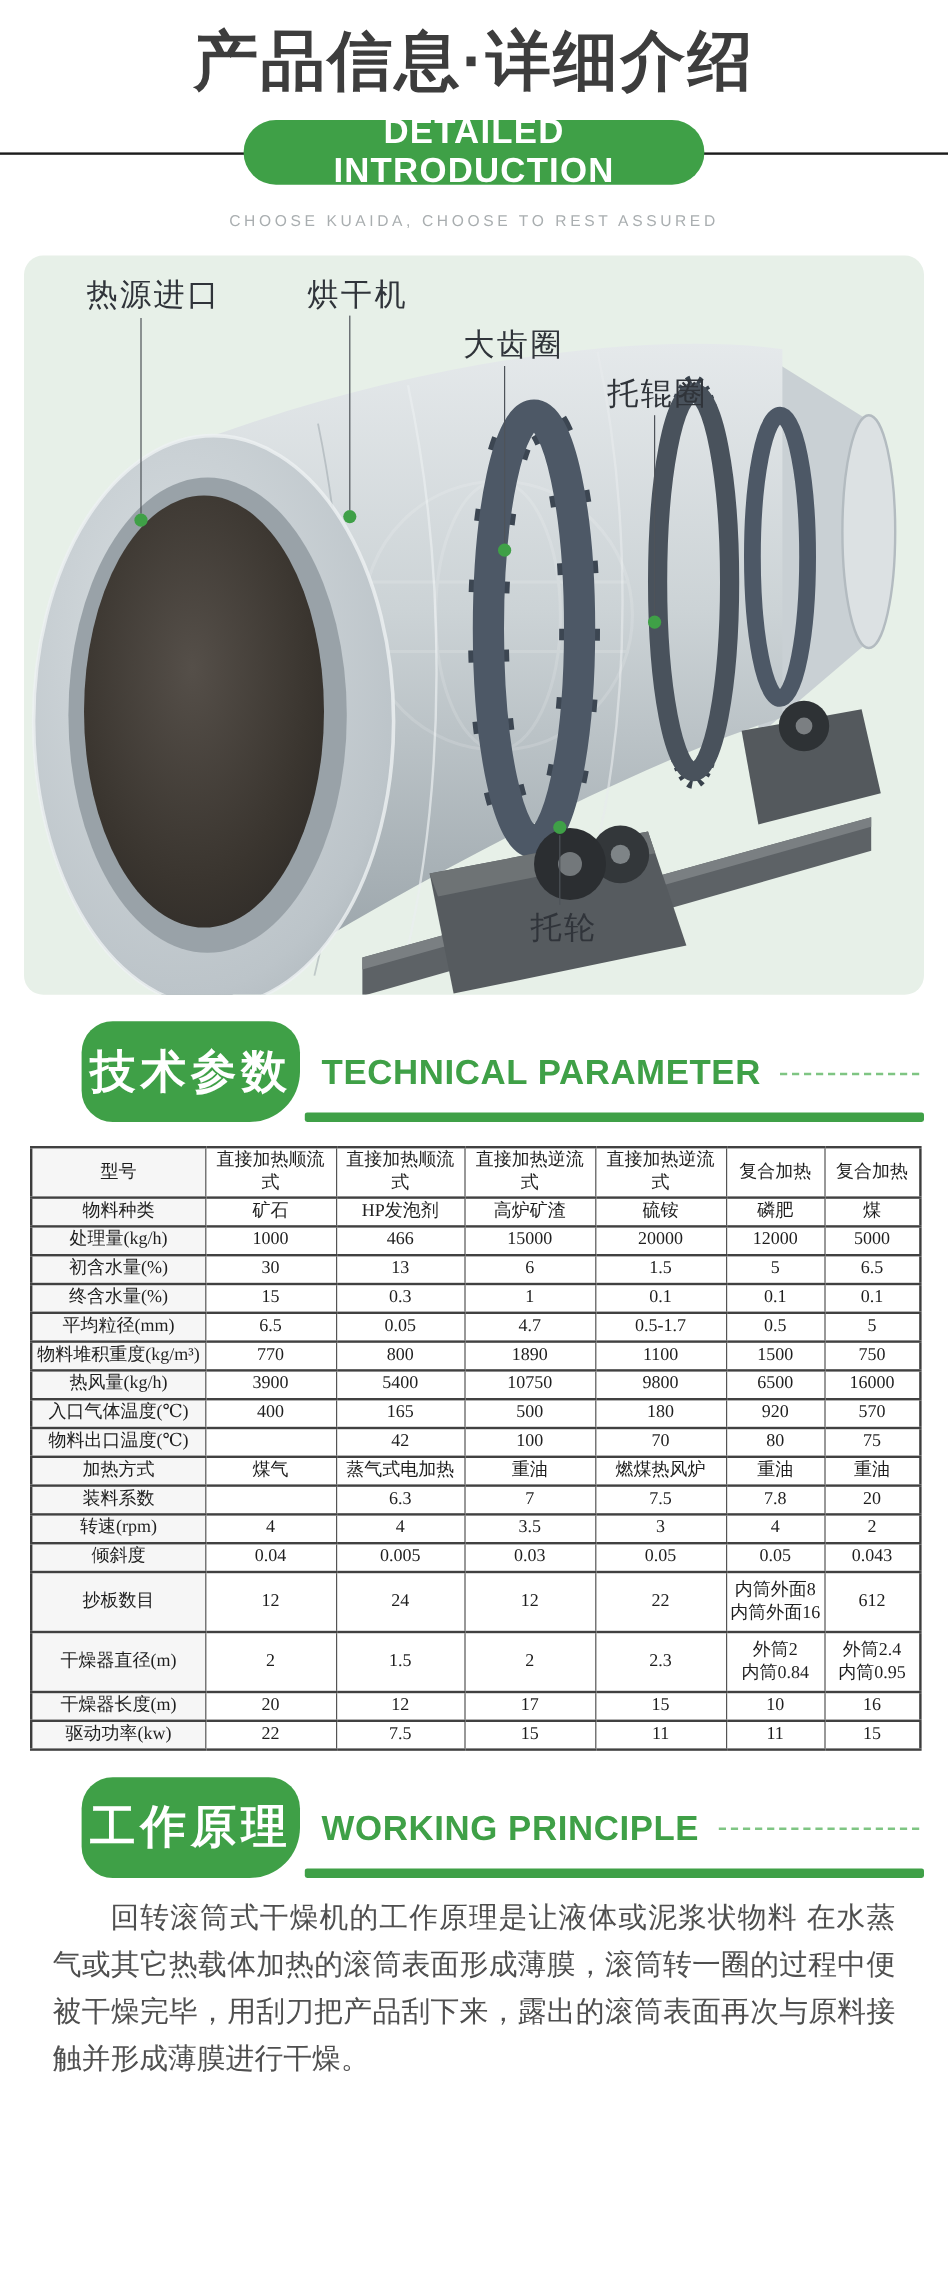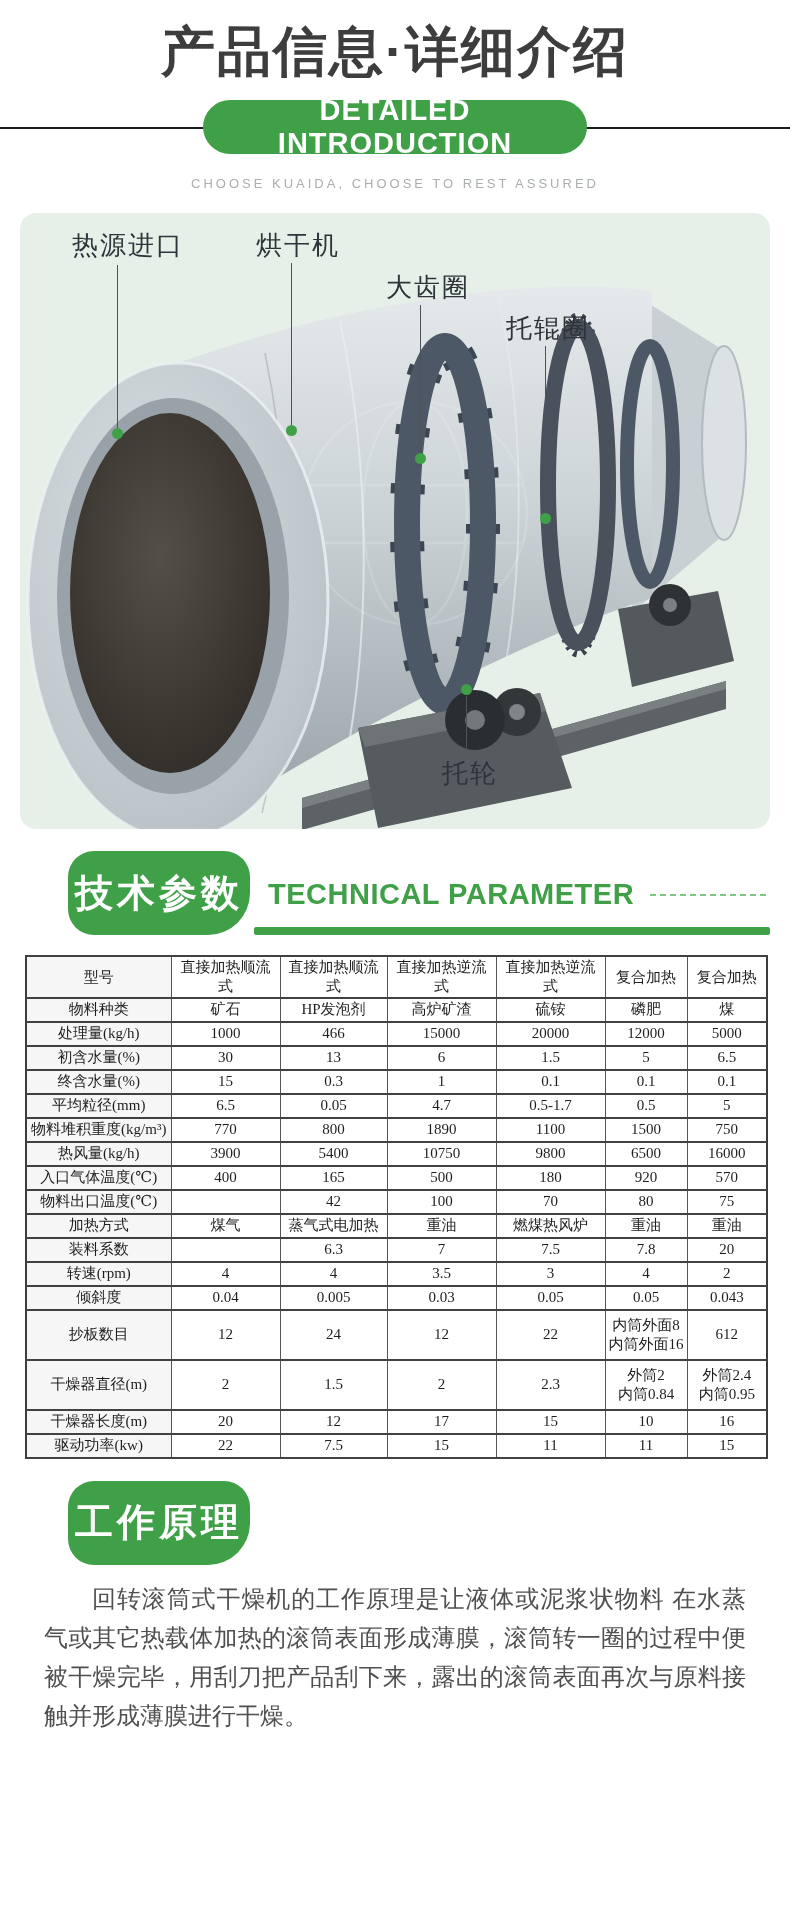--- a/index.html
+++ b/index.html
@@ -337,17 +337,24 @@
           <td class="val">15</td>
           <td class="val">11</td>
           <td class="val">11</td>
           <td class="val">15</td>
         </tr>
       </tbody>
   </table>
 
   <div class="sec">
     <div class="badge">工作原理</div>
+    <div class="sec-body">
+      <div class="sec-row">
+        <span class="sec-en">WORKING PRINCIPLE</span>
+        <span class="dashes"></span>
+      </div>
+      <div class="underbar"></div>
+    </div>
   </div>
 
   <p class="para p2">回转滚筒式干燥机的工作原理是让液体或泥浆状物料 在水蒸气或其它热载体加热的滚筒表面形成薄膜，滚筒转一圈的过程中便被干燥完毕，用刮刀把产品刮下来，露出的滚筒表面再次与原料接触并形成薄膜进行干燥。</p>
 
 </div>
 
 </body></html>

